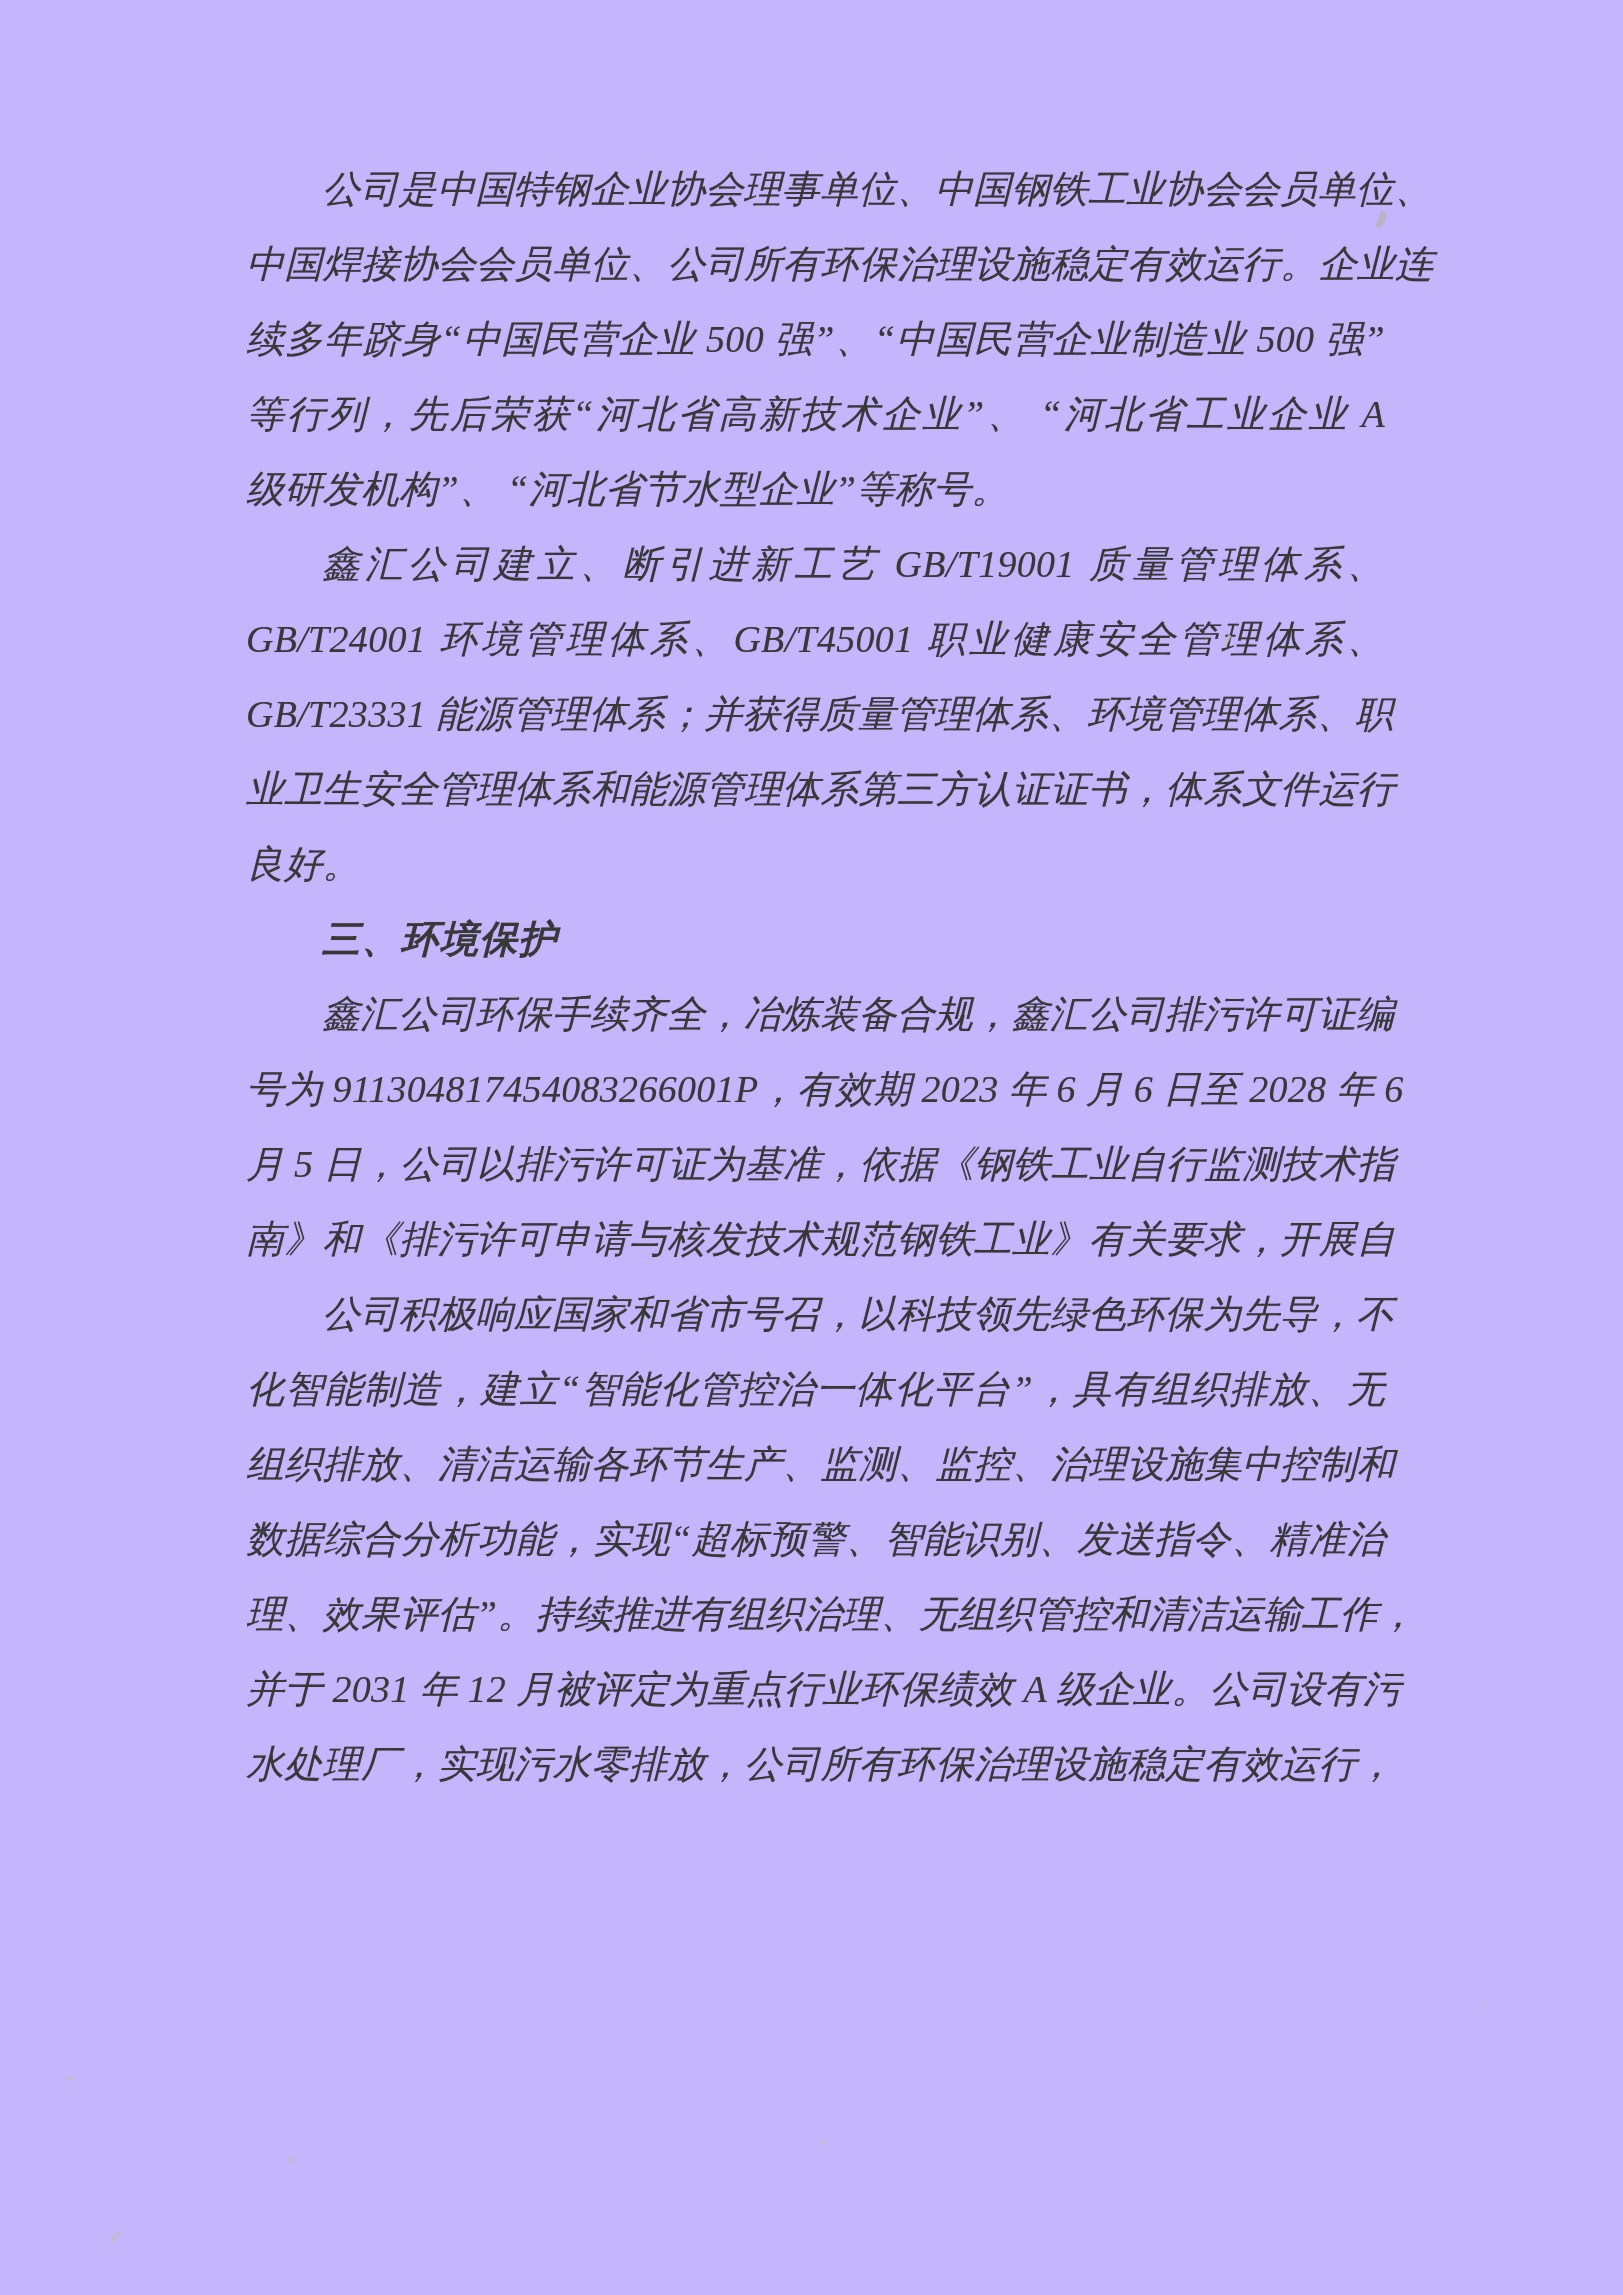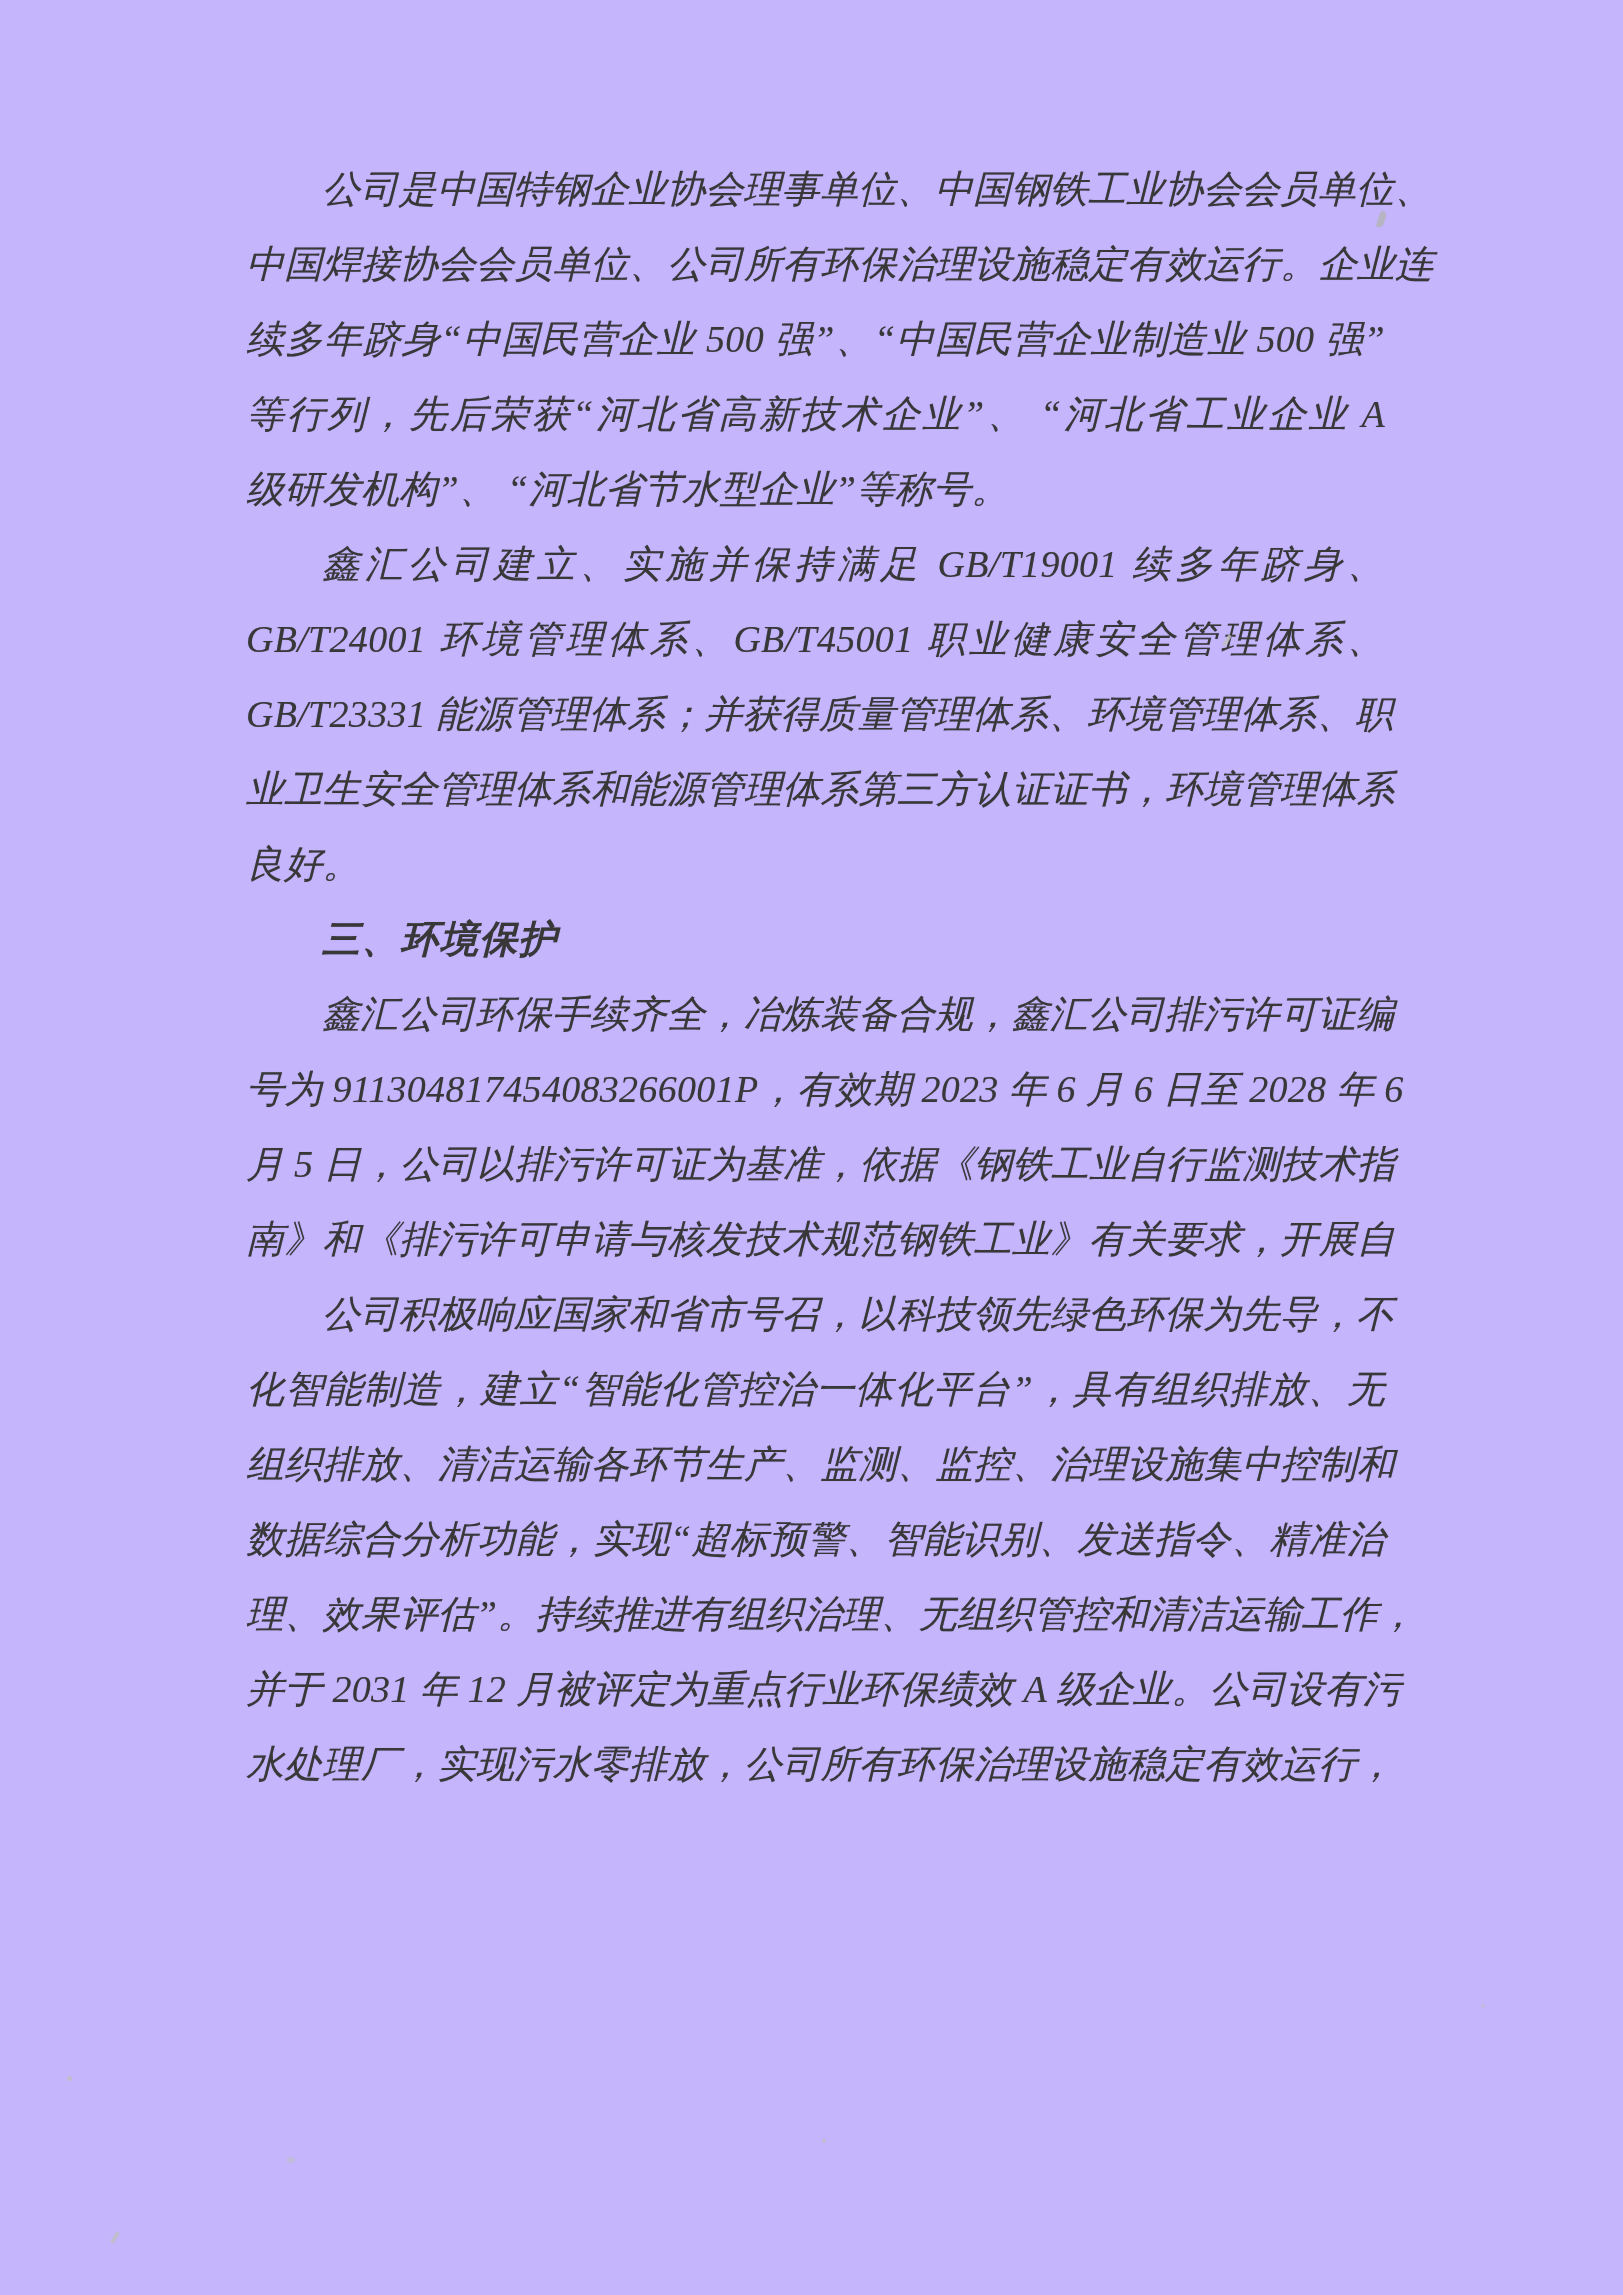--- a/index.html
+++ b/index.html
@@ -71,24 +71,24 @@
 <div class="page">
 
   <div class="text-block">
     <div class="line indent">公司是中国特钢企业协会理事单位、中国钢铁工业协会会员单位、</div>
     <div class="line">中国焊接协会会员单位、公司所有环保治理设施稳定有效运行。企业连</div>
     <div class="line">续多年跻身“中国民营企业 500 强”、“中国民营企业制造业 500 强”</div>
     <div class="line">等行列，先后荣获“河北省高新技术企业”、 “河北省工业企业 A</div>
     <div class="line last">级研发机构”、 “河北省节水型企业”等称号。</div>
 
 
-    <div class="line indent">鑫汇公司建立、实施并保持满足 GB/T19001 续多年跻身、</div>
+    <div class="line indent">鑫汇公司建立、断引进新工艺 GB/T19001 质量管理体系、</div>
     <div class="line">GB/T24001 环境管理体系、GB/T45001 职业健康安全管理体系、</div>
     <div class="line">GB/T23331 能源管理体系；并获得质量管理体系、环境管理体系、职</div>
-    <div class="line">业卫生安全管理体系和能源管理体系第三方认证证书，环境管理体系</div>
+    <div class="line">业卫生安全管理体系和能源管理体系第三方认证证书，体系文件运行</div>
     <div class="line last">良好。</div>
 
     <div class="line indent heading">三、环境保护</div>
 
     <div class="line indent">鑫汇公司环保手续齐全，冶炼装备合规，鑫汇公司排污许可证编</div>
     <div class="line">号为 911304817454083266001P，有效期 2023 年 6 月 6 日至 2028 年 6</div>
     <div class="line">月 5 日，公司以排污许可证为基准，依据《钢铁工业自行监测技术指</div>
     <div class="line">南》和《排污许可申请与核发技术规范钢铁工业》有关要求，开展自</div>
 
     <div class="line indent">公司积极响应国家和省市号召，以科技领先绿色环保为先导，不</div>

